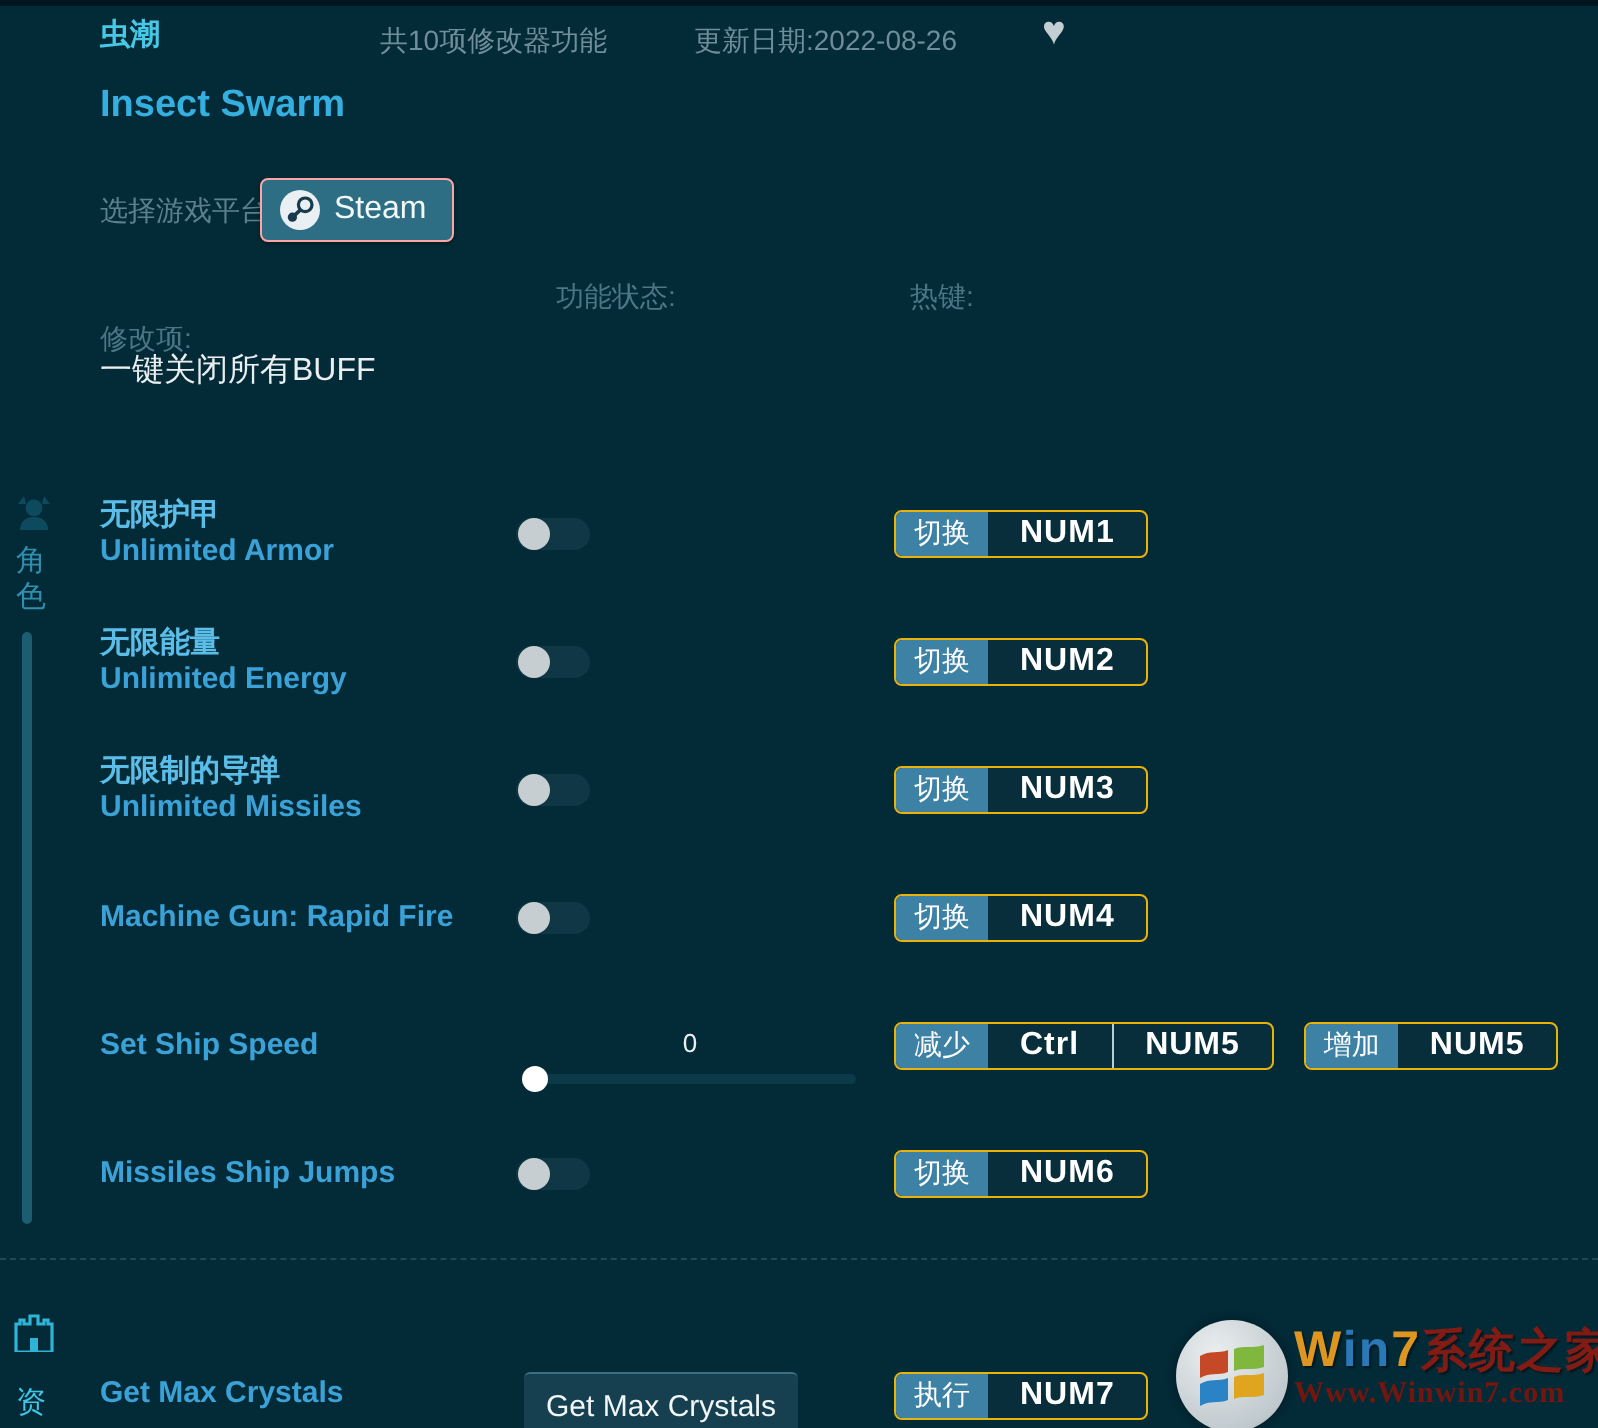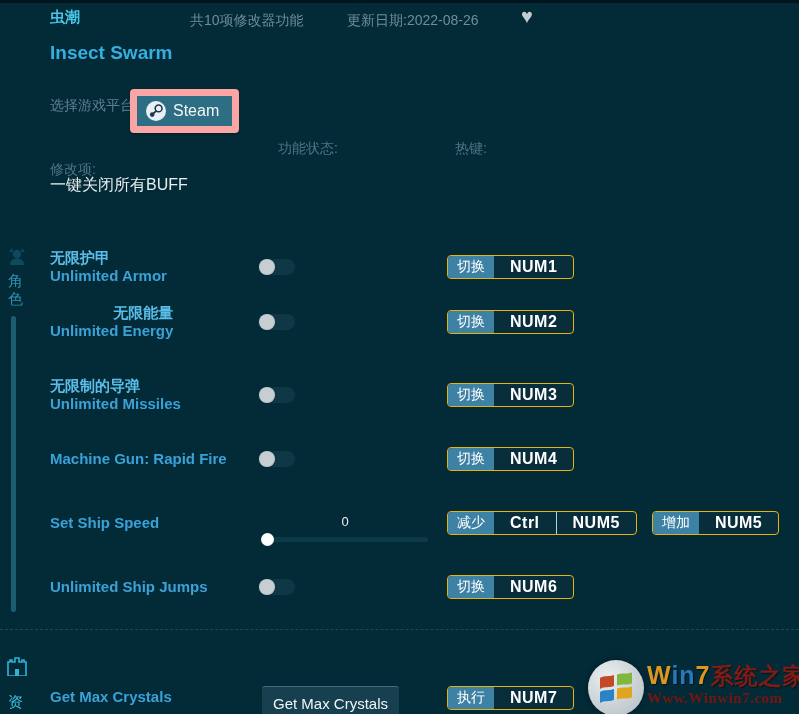--- a/index.html
+++ b/index.html
@@ -14,21 +14,21 @@
   
   .title-cn{position:absolute;left:50px;top:8px;font-size:15px;font-weight:bold;color:#46c8e6;}
   .feature-count{position:absolute;left:190px;top:12px;font-size:14px;color:#6f8d9a;}
   .update-date{position:absolute;left:347px;top:12px;font-size:14px;color:#6f8d9a;}
   .heart{position:absolute;left:521px;top:6px;font-size:20px;color:#c3ced3;line-height:1;cursor:pointer;}
   .title-en{position:absolute;left:50px;top:42px;font-size:19px;font-weight:bold;color:#35aee0;}
 
   .platform-label{position:absolute;left:50px;top:97px;font-size:14px;color:#5d8090;}
   .steam-btn{
     position:absolute;left:130px;top:89px;height:30px;padding:0 13px 0 9px;
-    display:flex;align-items:center;gap:7px;border:7px solid #fca5a5;border-radius:4px;
+    display:flex;align-items:center;gap:7px;border:1px solid #fca5a5;border-radius:4px;
     background:#2d6e84;color:#f2f7f8;font-size:16px;cursor:pointer;
     box-shadow:0 1px 2px rgba(0,0,0,.35);
   }
 
   
   .col-head{position:absolute;top:140px;font-size:14px;color:#4b7686;}
   .col-item{left:50px;margin-top:21px;} .col-state{left:278px;} .col-hotkey{left:455px;text-align:center;}
 
   
   .master-label{position:absolute;left:50px;top:175px;font-size:16px;color:#e9eef0;}
@@ -137,21 +137,21 @@
         </div>
     </div>
     <div class="hotkeys">
       <div class="hotkey">
         <span class="action">切换</span>
         <span class="key">NUM1</span>
       </div>
     </div>
   </div>
 
-  <div class="row" style="top:302px;text-align:right;">
+  <div class="row" style="top:311px;">
     <div class="labels">
       <span class="name-cn">无限能量</span>
       <span class="name-en">Unlimited Energy</span>
     </div>
     <div class="control">
       <div class="toggle">
           <div class="knob"></div>
         </div>
     </div>
     <div class="hotkeys">
@@ -217,21 +217,21 @@
       </div>
       <div class="hotkey">
         <span class="action">增加</span>
         <span class="key">NUM5</span>
       </div>
     </div>
   </div>
 
   <div class="row" style="top:567px;">
     <div class="labels">
-      <span class="name-en">Unlimited Ship Jumps</span>
+      <span class="name-en">Missiles Ship Jumps</span>
     </div>
     <div class="control">
       <div class="toggle">
           <div class="knob"></div>
         </div>
     </div>
     <div class="hotkeys">
       <div class="hotkey">
         <span class="action">切换</span>
         <span class="key">NUM6</span>

